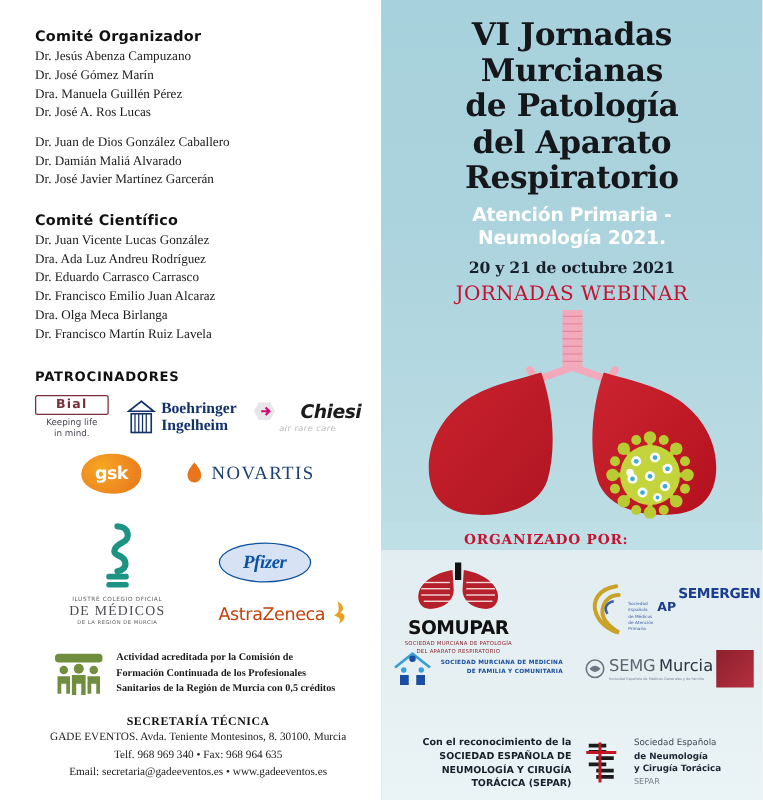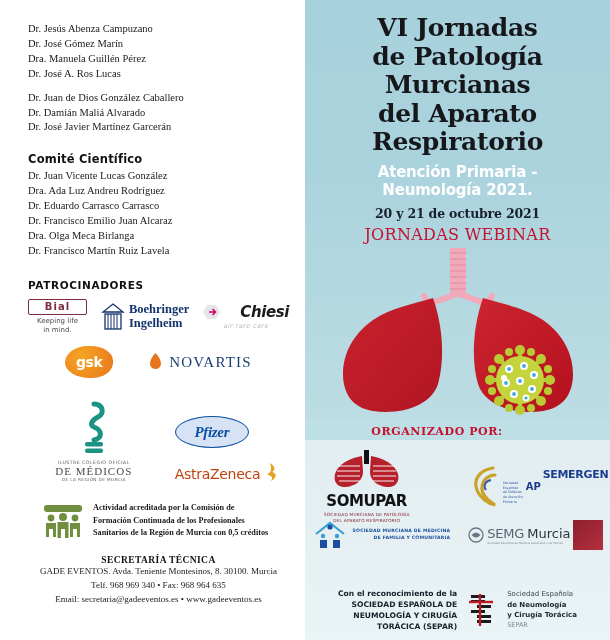--- a/index.html
+++ b/index.html
@@ -114,20 +114,21 @@
   .separ-s{font-size:6.5px;color:#7d8792;}
 </style>
 </head>
 <body>
 
 <div class="poster">
 
   <div class="left">
     <div class="l-inner">
 
+      <div class="sec-head">Comité Organizador</div>
       <p class="name">Dr. Jesús Abenza Campuzano</p>
       <p class="name">Dr. José Gómez Marín</p>
       <p class="name">Dra. Manuela Guillén Pérez</p>
       <p class="name">Dr. José A. Ros Lucas</p>
       <div class="gap"></div>
       <p class="name">Dr. Juan de Dios González Caballero</p>
       <p class="name">Dr. Damián Maliá Alvarado</p>
       <p class="name">Dr. José Javier Martínez Garcerán</p>
 
       <div class="gap-lg"></div>
@@ -249,22 +250,22 @@
   </div>
 
   <div class="right">
     <div class="r-top"></div>
     <div class="r-band"></div>
     <div class="r-bot"></div>
 
     <div class="title-wrap">
       <div class="title">
         <div>VI Jornadas</div>
+        <div>Murcianas</div>
         <div>de Patología</div>
-        <div>Murcianas</div>
         <div>del Aparato</div>
         <div>Respiratorio</div>
       </div>
       <div class="sub1">
         <div>Atención Primaria -</div>
         <div>Neumología 2021.</div>
       </div>
       <div class="sub2">20 y 21 de octubre 2021</div>
       <div class="sub3">JORNADAS WEBINAR</div>
     </div>

